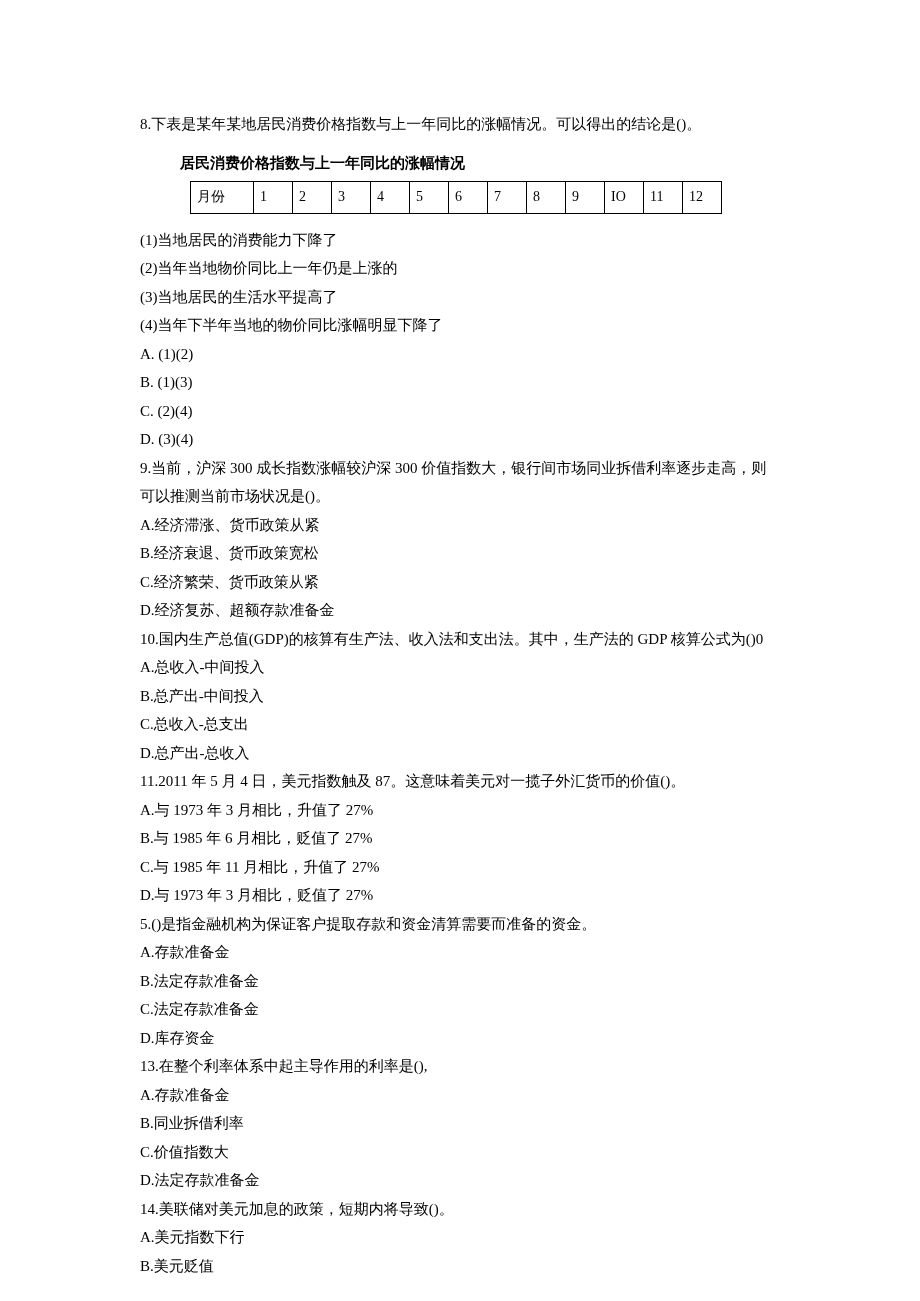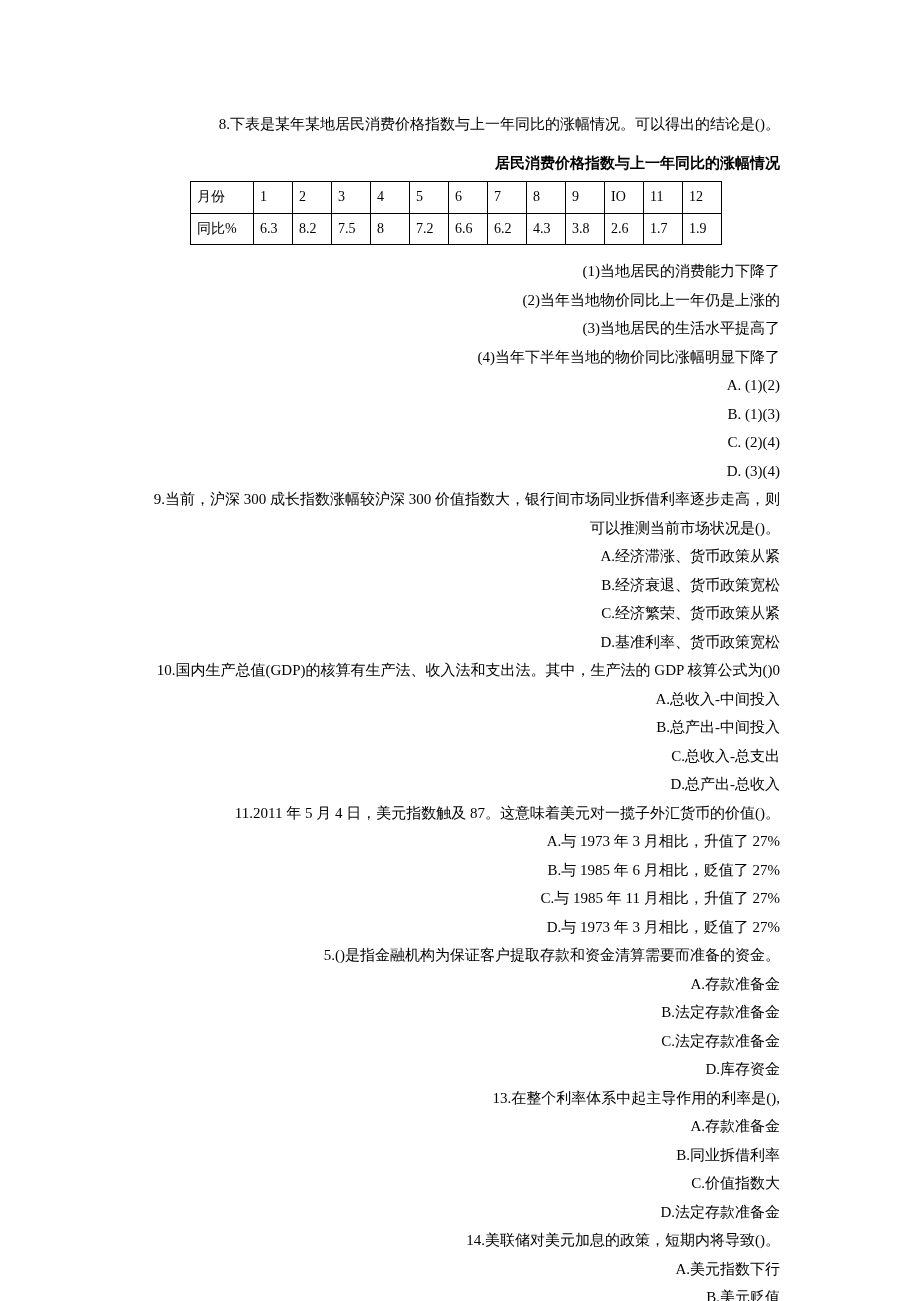--- a/index.html
+++ b/index.html
@@ -8,21 +8,20 @@
     line-height: 1.9;
     color: #000;
     background: #fff;
     margin: 0;
     padding: 110px 140px 60px 140px;
     width: 920px;
     box-sizing: border-box;
   }
   .para {
     margin: 0;
-    text-align: right;
   }
   .table-caption {
     font-weight: bold;
     margin-top: 10px;
     margin-left: 40px;
   }
   table {
     border-collapse: collapse;
     margin: 4px 0 12px 50px;
     font-size: 14px;
@@ -55,52 +54,37 @@
     <td>4</td>
     <td>5</td>
     <td>6</td>
     <td>7</td>
     <td>8</td>
     <td>9</td>
     <td>IO</td>
     <td>11</td>
     <td>12</td>
   </tr>
-  <tr>
-    <td class="col-label">同比%</td>
-    <td>6.3</td>
-    <td>8.2</td>
-    <td>7.5</td>
-    <td>8</td>
-    <td>7.2</td>
-    <td>6.6</td>
-    <td>6.2</td>
-    <td>4.3</td>
-    <td>3.8</td>
-    <td>2.6</td>
-    <td>1.7</td>
-    <td>1.9</td>
-  </tr>
 </tbody>
   </table>
 
 <p class="para">(1)当地居民的消费能力下降了</p>
 <p class="para">(2)当年当地物价同比上一年仍是上涨的</p>
 <p class="para">(3)当地居民的生活水平提高了</p>
 <p class="para">(4)当年下半年当地的物价同比涨幅明显下降了</p>
 <p class="para">A.  (1)(2)</p>
 <p class="para">B.  (1)(3)</p>
 <p class="para">C.  (2)(4)</p>
 <p class="para">D.  (3)(4)</p>
 
 <p class="para">9.当前，沪深 300 成长指数涨幅较沪深 300 价值指数大，银行间市场同业拆借利率逐步走高，则可以推测当前市场状况是()。</p>
 <p class="para">A.经济滞涨、货币政策从紧</p>
 <p class="para">B.经济衰退、货币政策宽松</p>
 <p class="para">C.经济繁荣、货币政策从紧</p>
-<p class="para">D.基准利率、货币政策宽松</p>
+<p class="para">D.经济复苏、超额存款准备金</p>
 
 <p class="para">10.国内生产总值(GDP)的核算有生产法、收入法和支出法。其中，生产法的 GDP 核算公式为()0</p>
 <p class="para">A.总收入-中间投入</p>
 <p class="para">B.总产出-中间投入</p>
 <p class="para">C.总收入-总支出</p>
 <p class="para">D.总产出-总收入</p>
 
 <p class="para">11.2011 年 5 月 4 日，美元指数触及 87。这意味着美元对一揽子外汇货币的价值()。</p>
 <p class="para">A.与 1973 年 3 月相比，升值了 27%</p>
 <p class="para">B.与 1985 年 6 月相比，贬值了 27%</p>

